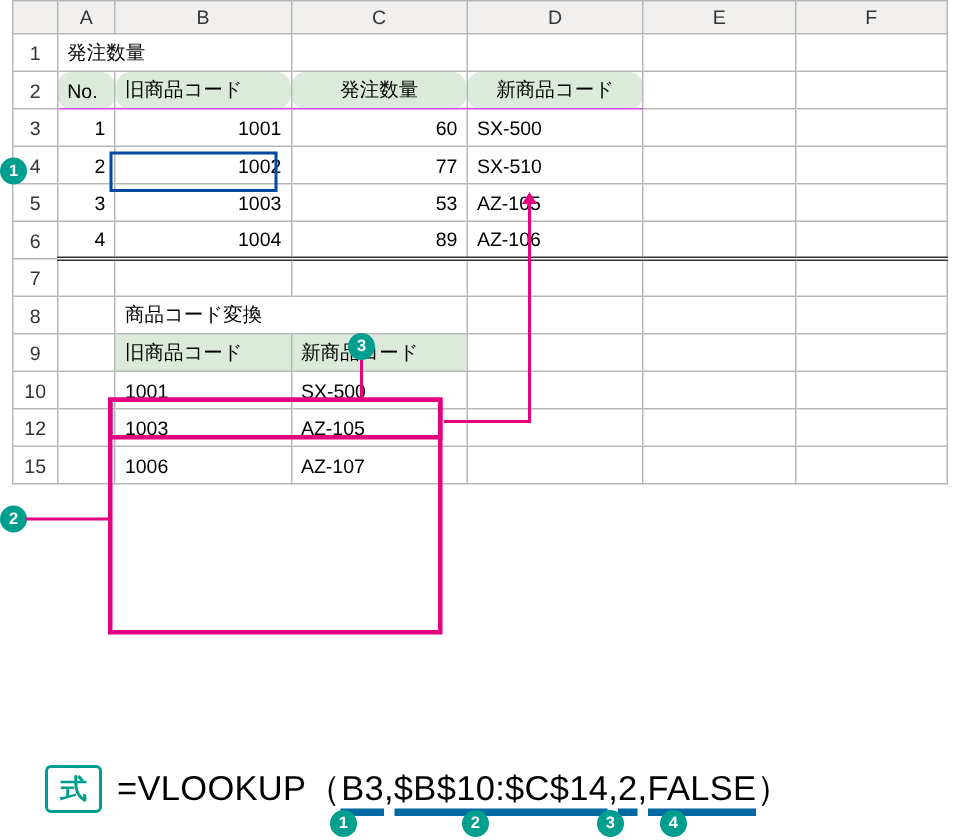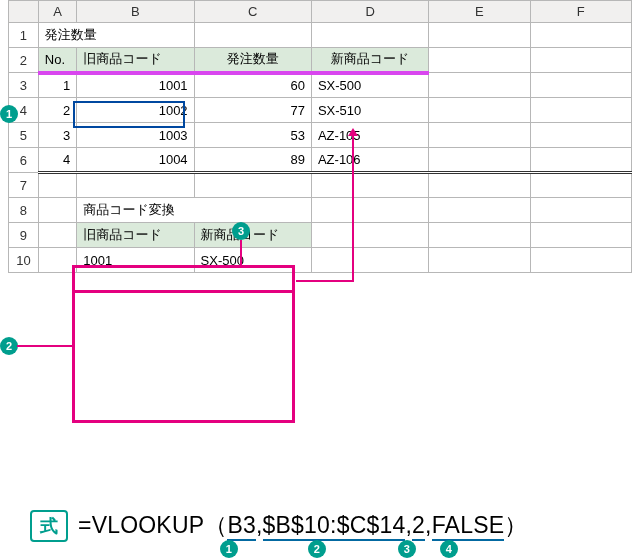--- a/index.html
+++ b/index.html
@@ -50,21 +50,21 @@
   .colB { width: 110px; }
   .colC { width: 110px; }
   .colD { width: 110px; }
   .colE { width: 95px; }
   .colF { width: 95px; }
   td.num { text-align: right; }
   td.hdr { background: #dbeadb !important; }
   td.hdr.center { text-align: center; }
   td.hdr.left { text-align: left; }
   tr.data-bottom td { border-bottom: 3px double #333; }
-  tr.header-underline td.hdr { border-bottom: 4px solid #d946ef; }
+  tr.header-underline td.hdr { border-bottom: 1px solid #d946ef; border-radius: 10px; }
   .sel-cell {
     position: absolute;
     border: 2px solid #0048a0;
     pointer-events: none;
   }
   .pink-box {
     position: absolute;
     border: 3px solid #e4007f;
     pointer-events: none;
   }
@@ -99,21 +99,21 @@
     font-size: 18px;
     font-weight: bold;
   }
   .formula-text {
     font-size: 23px;
     font-family: "Arial", sans-serif;
     letter-spacing: 0.2px;
     position: relative;
   }
   .underl {
-    border-bottom: 2px solid #0369a1;
+    border-bottom: 5px solid #0369a1;
     padding-bottom: 1px;
   }
   .markers {
     position: absolute;
     display: flex;
     width: 100%;
     top: 30px;
   }
   .markers .circ { position: static; margin: 0; }
 </style>
@@ -214,20 +214,38 @@
     <td class="hdr left">新商品コード</td>
     <td></td>
           <td></td>
           <td></td>
   </tr>
   <tr>
     <th class="rowhead">10</th>
     <td></td>
     <td>1001</td>
     <td>SX-500</td>
+    <td></td>
+          <td></td>
+          <td></td>
+  </tr>
+  <tr>
+    <th class="rowhead">12</th>
+    <td></td>
+    <td>1003</td>
+    <td>AZ-105</td>
+    <td></td>
+          <td></td>
+          <td></td>
+  </tr>
+  <tr>
+    <th class="rowhead">15</th>
+    <td></td>
+    <td>1006</td>
+    <td>AZ-107</td>
     <td></td>
           <td></td>
           <td></td>
   </tr>
 </tbody>
     </table>
 </div>
 
 <div class="sel-cell" style="left:73px; top:101px; width:112px; height:27px;"></div>
 

